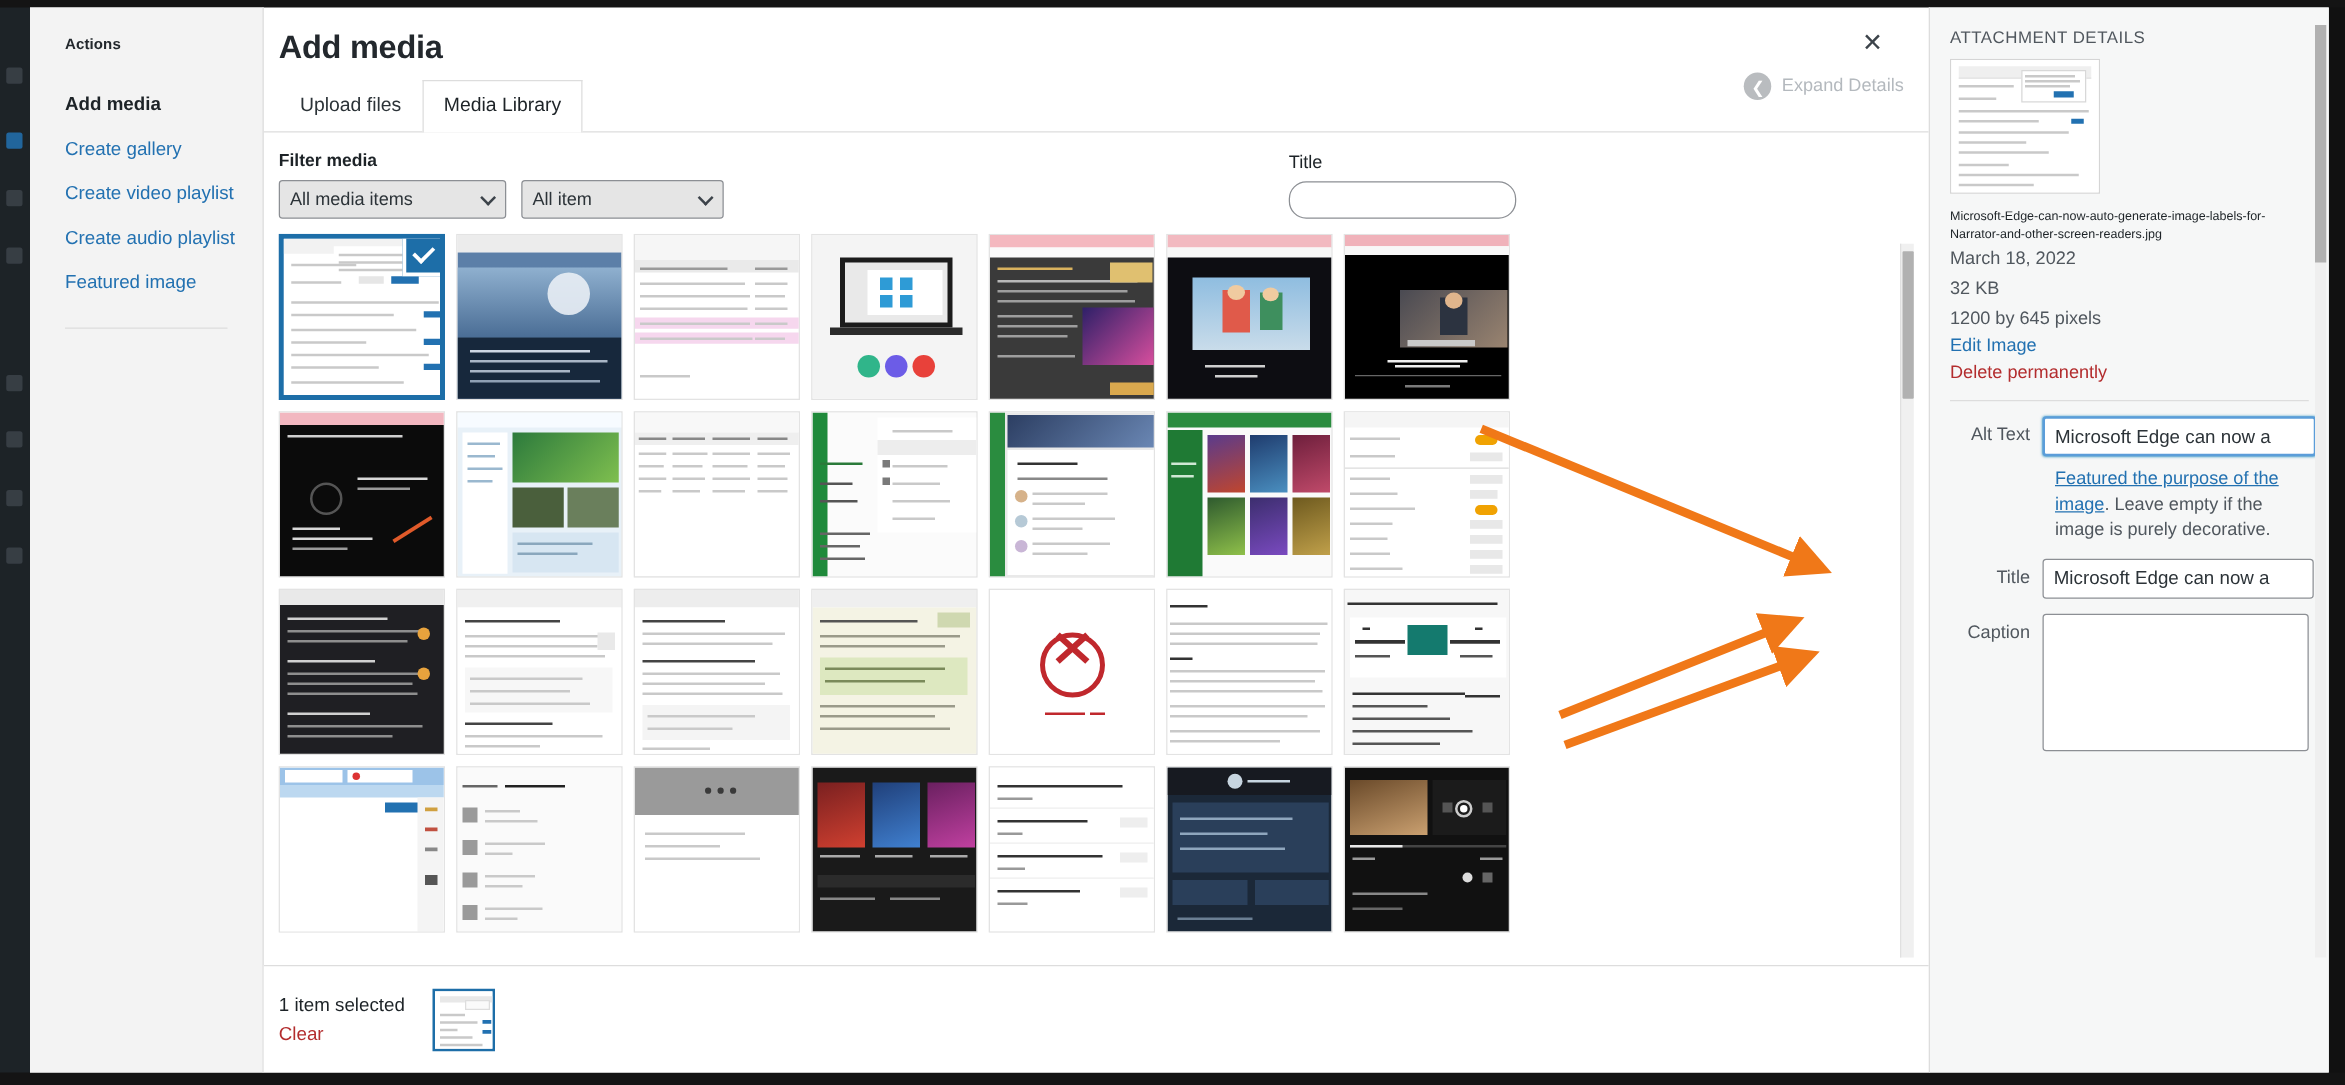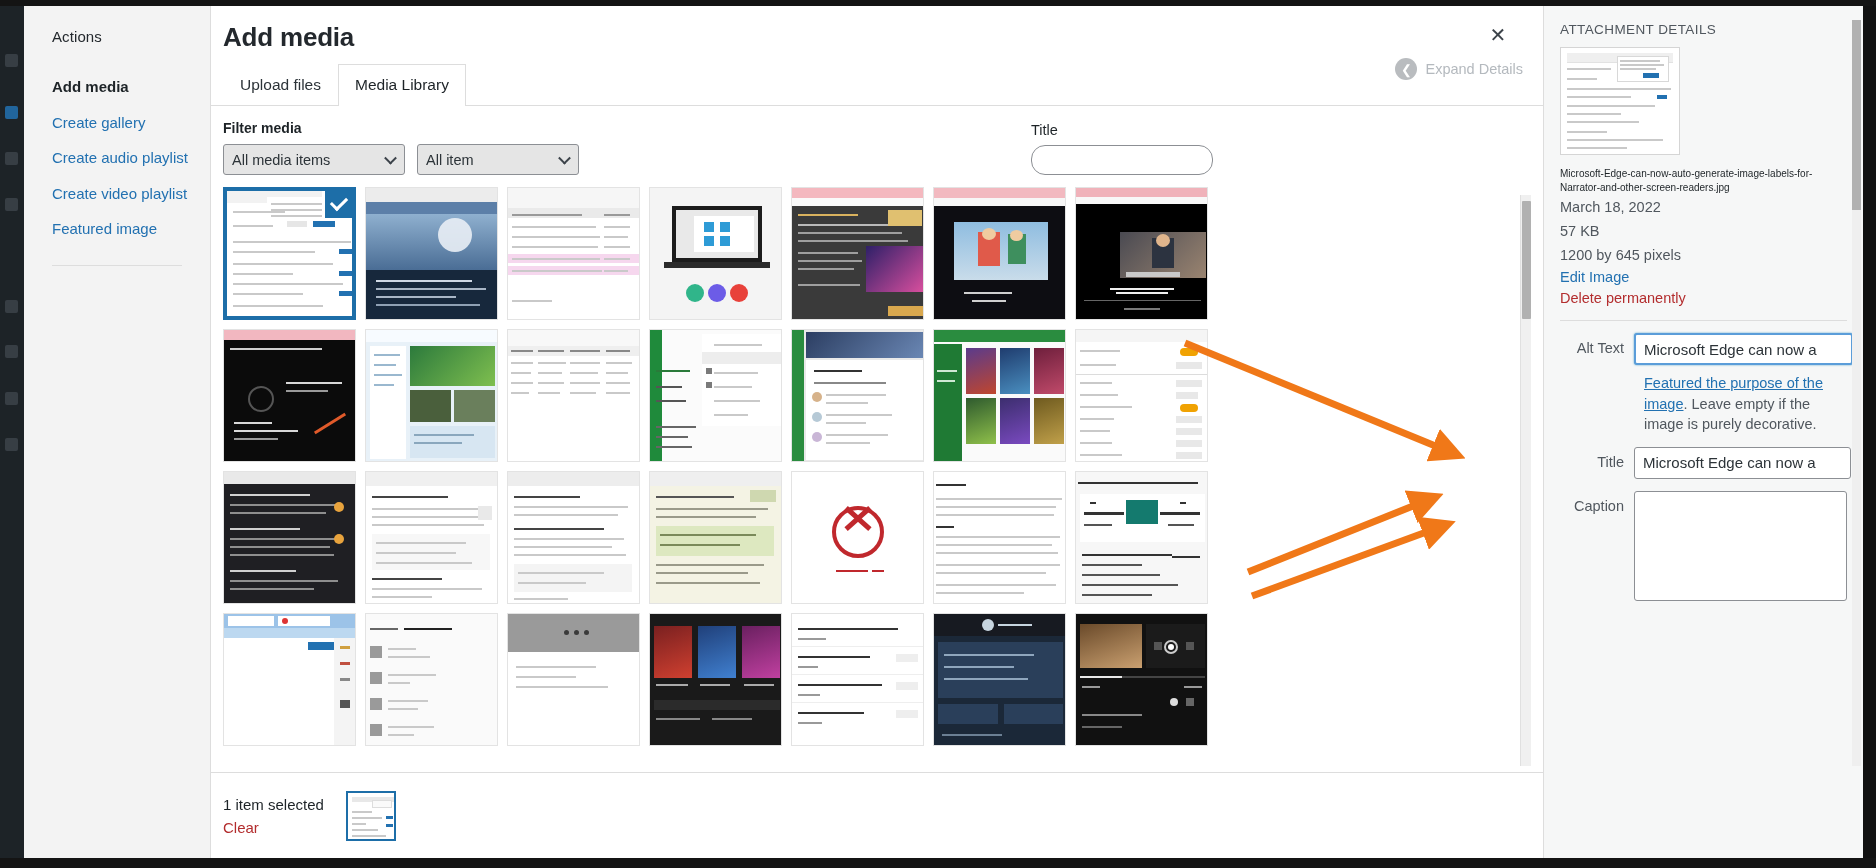--- a/index.html
+++ b/index.html
@@ -35,21 +35,21 @@
   }
 
   
   .sidebar {
     width: 187px; flex: 0 0 187px;
     background: #f3f3f3;
     border-right: 1px solid #ddd;
     padding: 22px 0 0 0;
   }
   .side-head {
-    font-size: 15px; color: #23282d; font-weight: 400;
+    font-size: 12px; color: #23282d; font-weight: 700;
     padding: 0 0 0 28px; margin-bottom: 24px; letter-spacing:.1px;
   }
   .side-item {
     font-size: 15px; color: #2271b1;
     padding: 8px 0 8px 28px; cursor: pointer; line-height: 1.3;
   }
   .side-item.active { color: #1d2327; font-weight: 700; }
   .side-sep { height:1px; background:#ddd; margin: 18px 28px 14px 28px; }
 
   
@@ -241,24 +241,24 @@
 
     <div class="sidebar">
       <div class="side-head">Actions</div>
       <div class="side-item active">
         <span>Add media</span>
       </div>
       <div class="side-item">
         <span>Create gallery</span>
       </div>
       <div class="side-item">
+        <span>Create video playlist</span>
+      </div>
+      <div class="side-item">
         <span>Create audio playlist</span>
-      </div>
-      <div class="side-item">
-        <span>Create video playlist</span>
       </div>
       <div class="side-item">
         <span>Featured image</span>
       </div>
       <div class="side-sep"></div>
     </div>
 
     <div class="center">
 
       <div class="title-row">
@@ -842,21 +842,21 @@
             <div class="ln" style="left:6px;top:65px;width:54px"></div>
             <div class="ln" style="left:6px;top:73px;width:72px"></div>
             <div class="ln" style="left:6px;top:83px;width:40px"></div>
             <div class="ln" style="left:6px;top:91px;width:96px"></div>
             <div class="ln" style="left:6px;top:99px;width:60px"></div>
           </div>
         </div>
 
         <div class="attach-fname">Microsoft-Edge-can-now-auto-generate-image-labels-for-Narrator-and-other-screen-readers.jpg</div>
         <div class="attach-meta">March 18, 2022</div>
-        <div class="attach-meta">57 KB</div>
+        <div class="attach-meta">32 KB</div>
         <div class="attach-meta">1200 by 645 pixels</div>
         <span class="attach-link">Edit Image</span>
         <span class="attach-del">Delete permanently</span>
 
         <div class="attach-div"></div>
 
         <div class="field">
           <div class="field-label">Alt Text</div>
           <input class="field-input focused" type="text" value="Microsoft Edge can now a" style="">
         </div>

